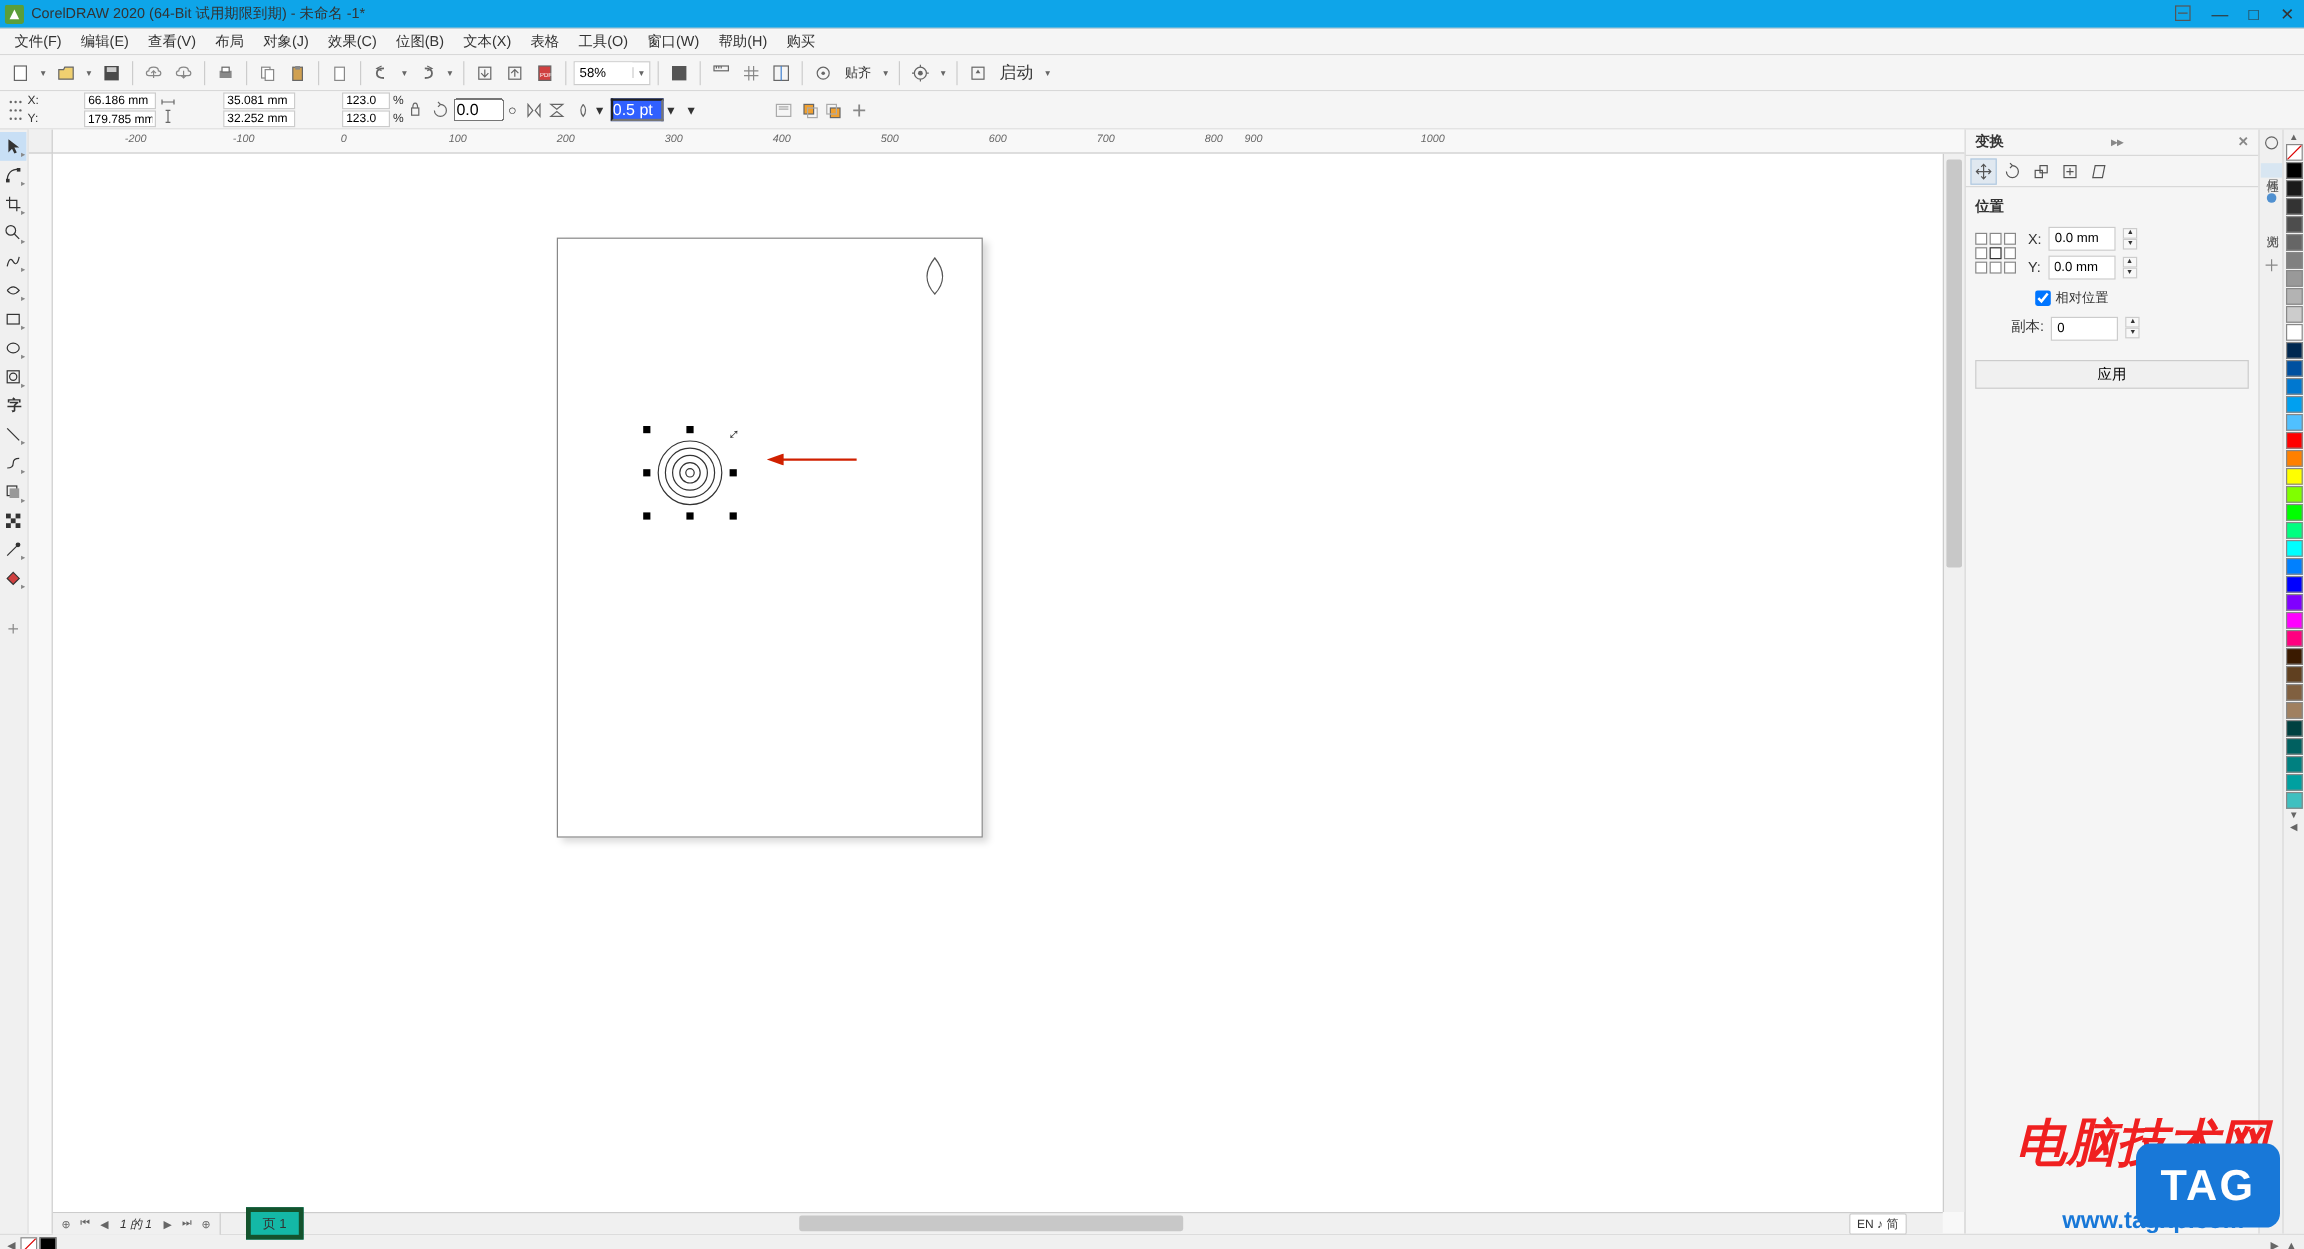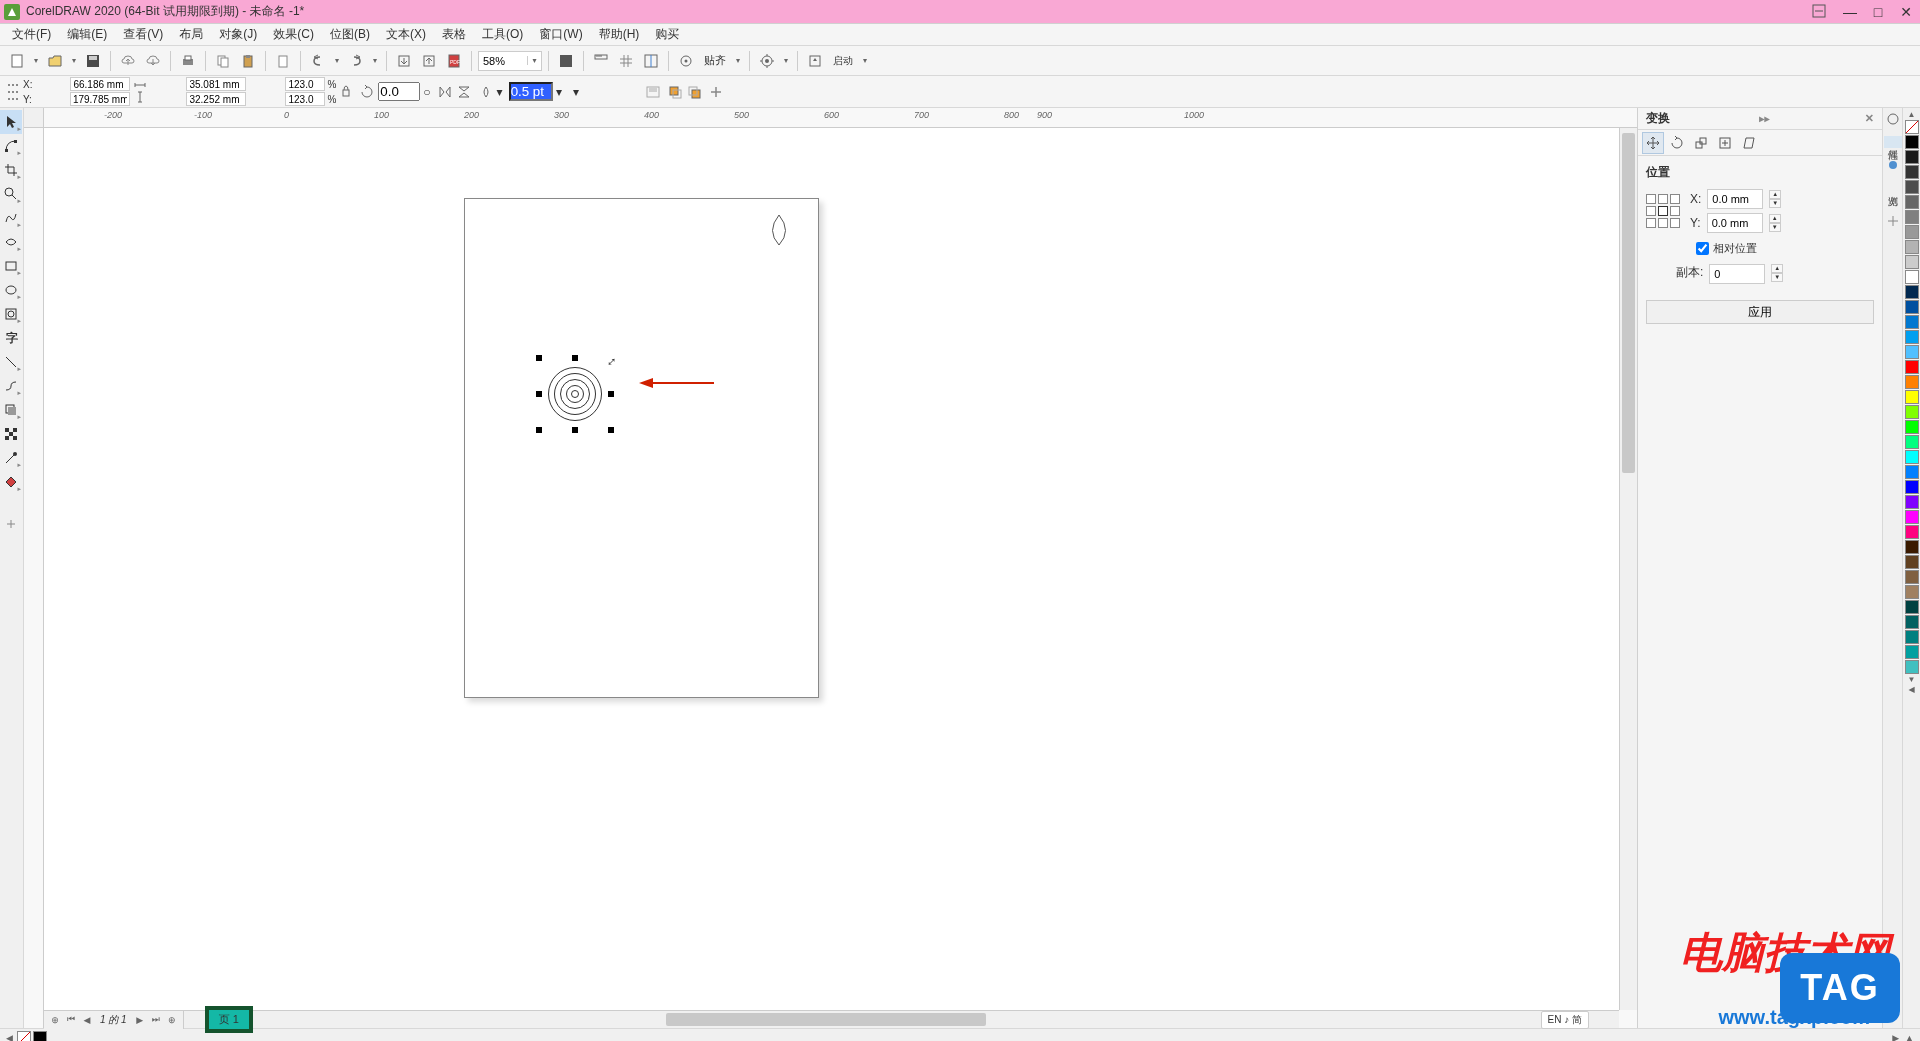--- a/index.html
+++ b/index.html
@@ -1,19 +1,19 @@
 <!DOCTYPE html>
 <html><head>
 <meta charset="utf-8">
 <style>
 * { margin: 0; padding: 0; box-sizing: border-box; font-family: "Microsoft YaHei", Arial, sans-serif; }
 body { background: #f0f0f0; width: 1920px; height: 1041px; overflow: hidden; font-size: 12px; color: #333; }
 
 
-.titlebar { height: 24px; background: #f9a8d4; display: flex; align-items: center; padding: 0 4px; border-bottom: 1px solid #d0d0d0; }
+.titlebar { height: 24px; background: #0ea5e9; display: flex; align-items: center; padding: 0 4px; border-bottom: 1px solid #d0d0d0; }
 .titlebar .app-icon { width: 16px; height: 16px; margin-right: 6px; }
 .titlebar .title { flex: 1; font-size: 12px; }
 .titlebar .win-controls { display: flex; gap: 8px; margin-left: auto; }
 .titlebar .win-controls span { width: 20px; text-align: center; cursor: pointer; font-size: 14px; }
 
 
 .menubar { height: 22px; background: #f5f5f5; display: flex; align-items: center; padding: 0 4px; border-bottom: 1px solid #d8d8d8; }
 .menubar .menu-item { padding: 2px 8px; cursor: pointer; font-size: 12px; }
 
 
@@ -313,21 +313,21 @@
       </svg>
     </span>
   <span class="dd">▾</span>
   <span class="sep"></span>
   <span class="btn">
       <svg width="16" height="16">
         <rect x="3" y="3" width="10" height="10" fill="none" stroke="#666"></rect>
         <path d="M6 8 L10 8 L8 5 Z" fill="#666"></path>
       </svg>
     </span>
-  <span style="font-size:10px; padding:0 4px">启动</span>
+  <span style="font-size:14px; padding:0 4px">启动</span>
   <span class="dd">▾</span>
 </div>
 
 <div class="propbar">
   <span class="xy-icon">
     <svg width="14" height="28">
         <circle cx="3" cy="7" r="1" fill="#666"></circle>
         <circle cx="7" cy="7" r="1" fill="#666"></circle>
         <circle cx="11" cy="7" r="1" fill="#666"></circle>
         <circle cx="3" cy="14" r="1" fill="#666"></circle>

